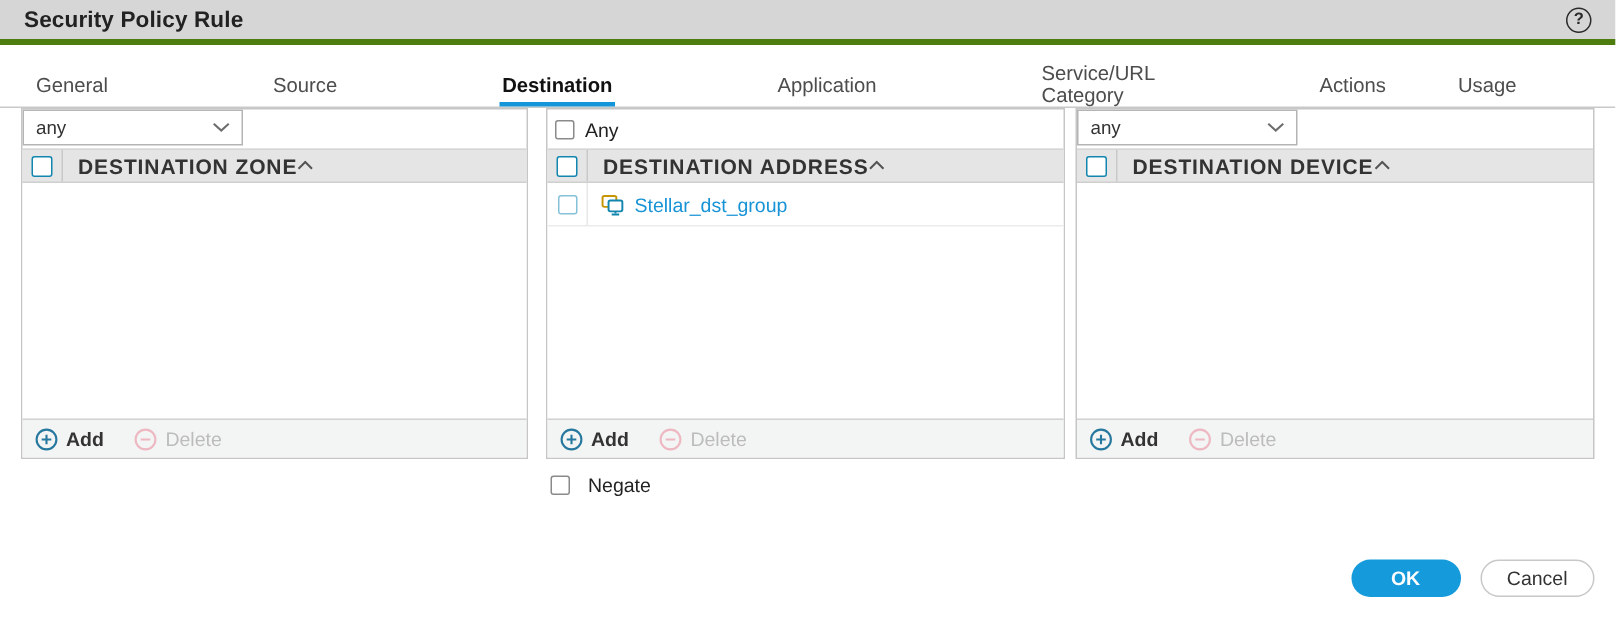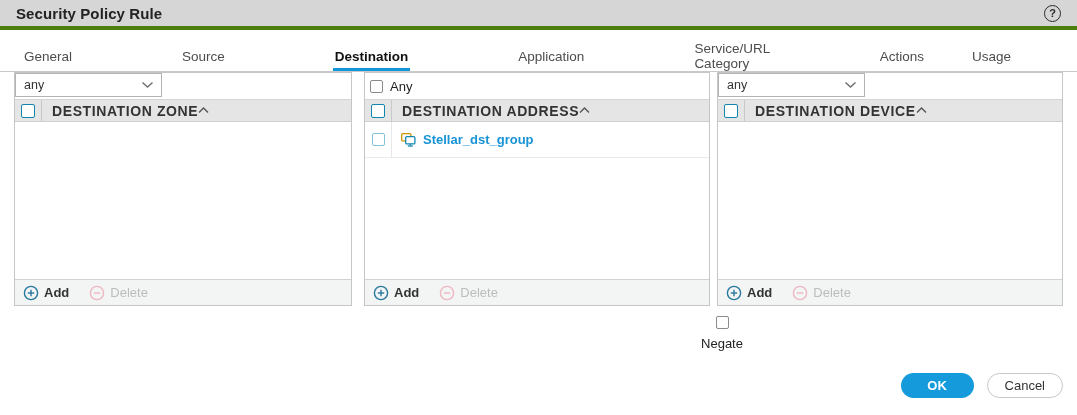--- a/index.html
+++ b/index.html
@@ -44,34 +44,34 @@
   .grid-header { height: 23px; background: #e5e5e5; border-top: 1px solid #d5d5d5;
     border-bottom: 1px solid #cfcfcf; display: flex; align-items: stretch; }
   .cb-cell { width: 27px; display: flex; align-items: center; justify-content: center;
     border-right: 1px solid #c9c9c9; }
   .cb-teal { width: 14px; height: 14px; border: 1.6px solid #1386b0; border-radius: 2px;
     background: #fff; cursor: pointer; }
   .hdr-label { display: flex; align-items: center; padding-left: 10px; 
     font-size: 14px; font-weight: 700; letter-spacing: .6px; color: #333; cursor: pointer; }
 
   .grid-body { flex: 1; background: #fff; }
-  .grid-row { height: 36px; display: flex; align-items: stretch; border-bottom: 1px solid #ebebeb; font-weight: bold; }
+  .grid-row { height: 29px; display: flex; align-items: stretch; border-bottom: 1px solid #ebebeb; }
   .grid-row .cb-cell { border-right: 1px solid #e7e7e7; }
   .cb-lite { width: 13px; height: 13px; border: 1.6px solid #85c2da; border-radius: 2px;
     background: #fff; cursor: pointer; }
   .row-content { display: flex; align-items: center; gap: 6px; padding-left: 8px; }
   .row-link { font-size: 13px; color: #1793d6; cursor: pointer; }
 
   .grid-footer { height: 26px; background: #f3f4f4; border-top: 1px solid #d2d2d2;
     display: flex; align-items: center; padding-left: 8px; gap: 20px; }
   .btn-add, .btn-del { display: flex; align-items: center; gap: 5px; cursor: pointer; }
   .btn-add .txt { font-size: 13px; font-weight: 600; color: #333; }
   .btn-del .txt { font-size: 13px; color: #bcbcbc; }
 
-  .negate-row { display: flex; align-items: center; margin: 10px 0 0 367px; gap: 7px; flex-direction: column; }
+  .negate-row { display: flex; align-items: center; margin: 10px 0 0 367px; gap: 12px; }
   .negate-row .lbl { font-size: 13px; color: #222; }
 
   
   .dialog-footer { position: absolute; top: 373px; right: 14px; display: flex; gap: 13px; }
   .btn { height: 25px; border-radius: 13px; font-size: 13px;
     font-family: "Liberation Sans", sans-serif; cursor: pointer;
     display: flex; align-items: center; justify-content: center; }
   .btn-ok { background: #159bdb; color: #fff; border: none; font-weight: 600; width: 73px; }
   .btn-cancel { background: #fff; color: #333; border: 1px solid #c8c8c8; padding: 0 17px; }
 

